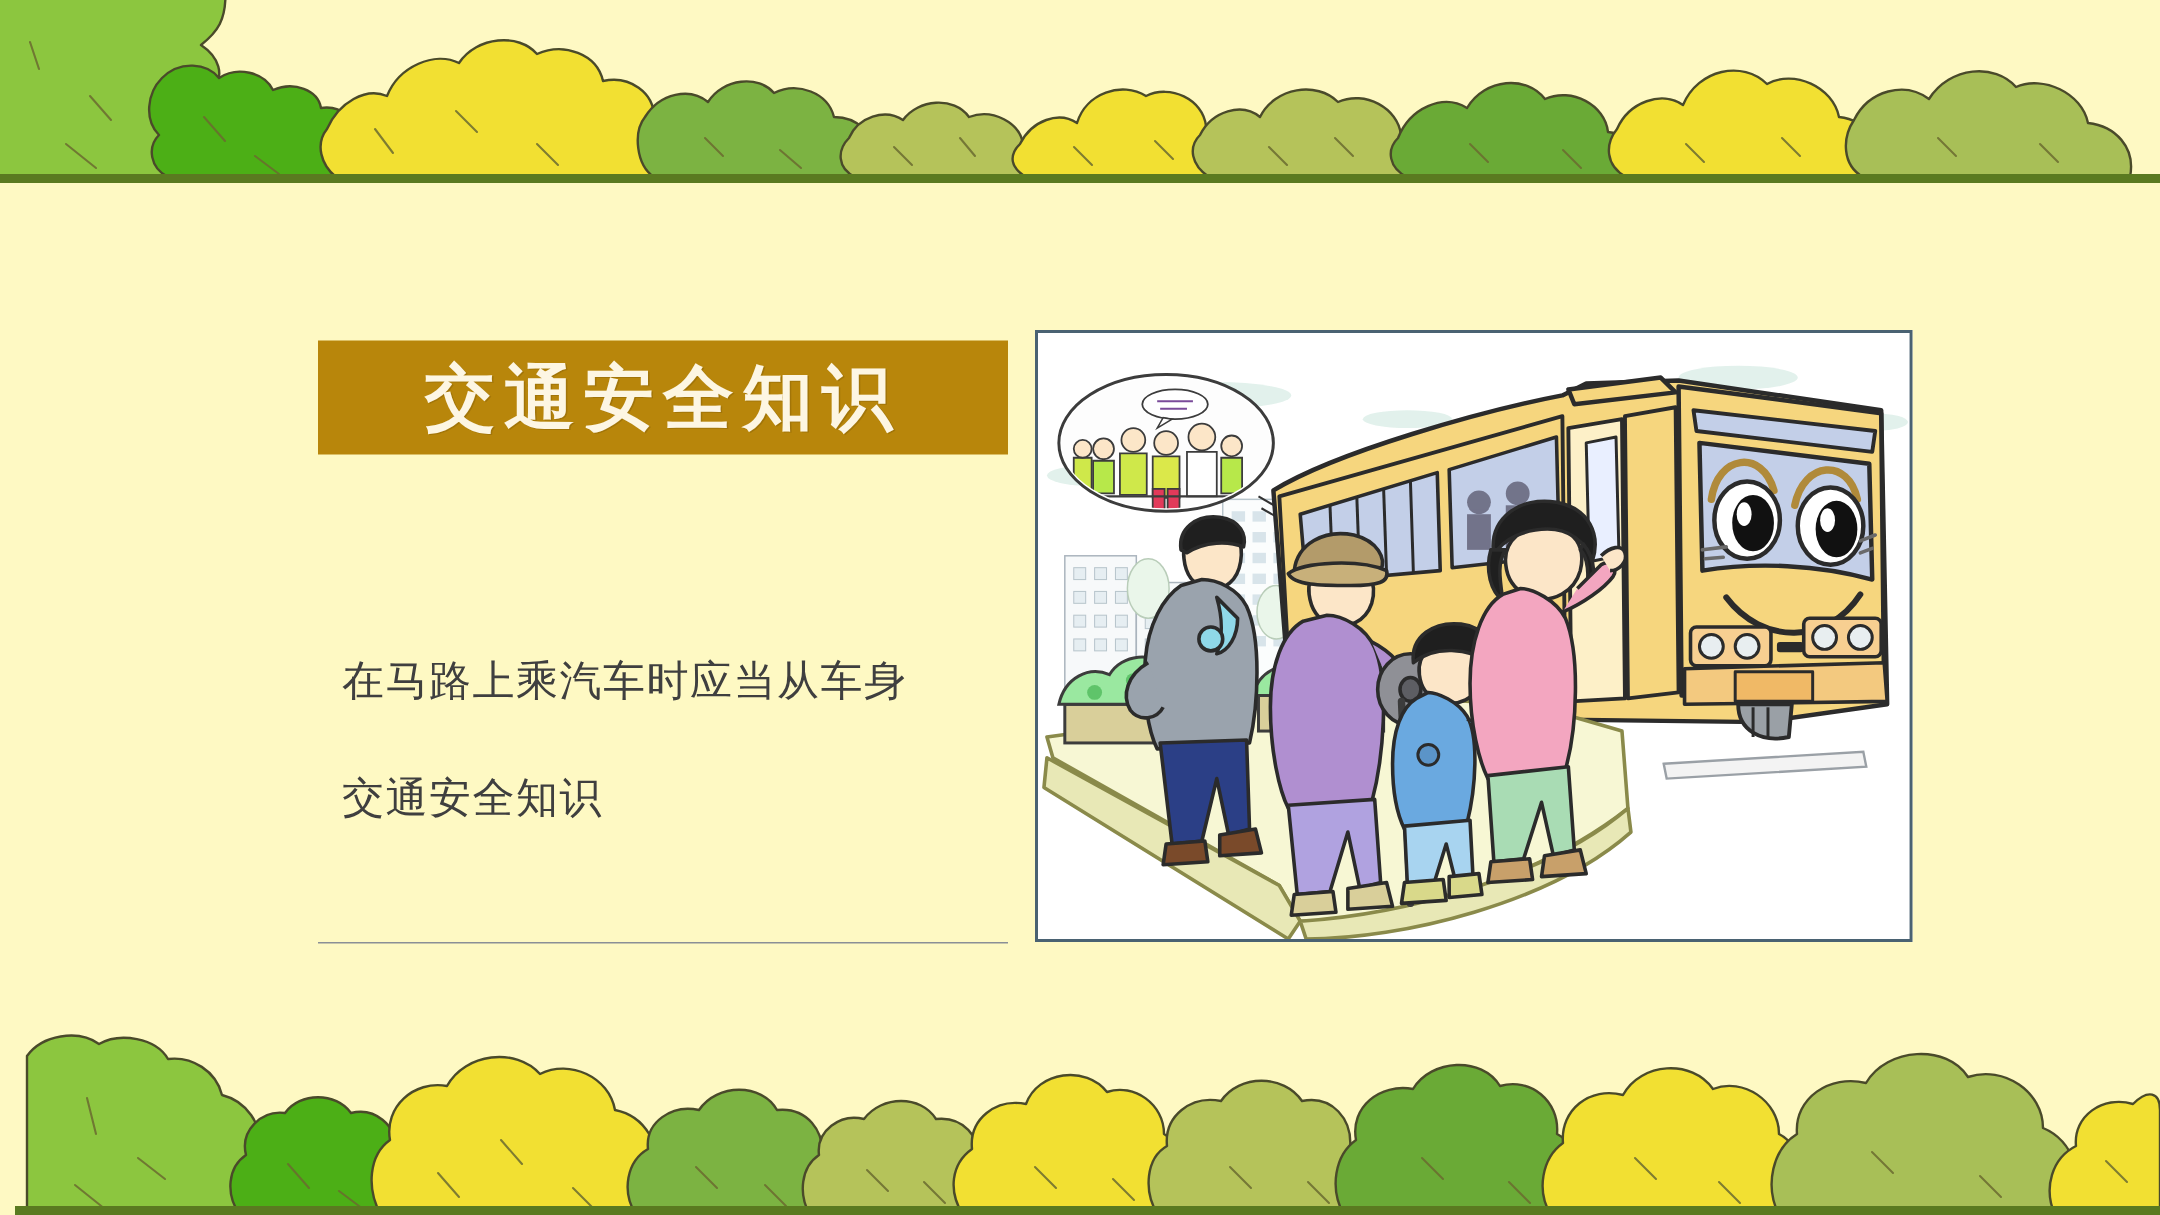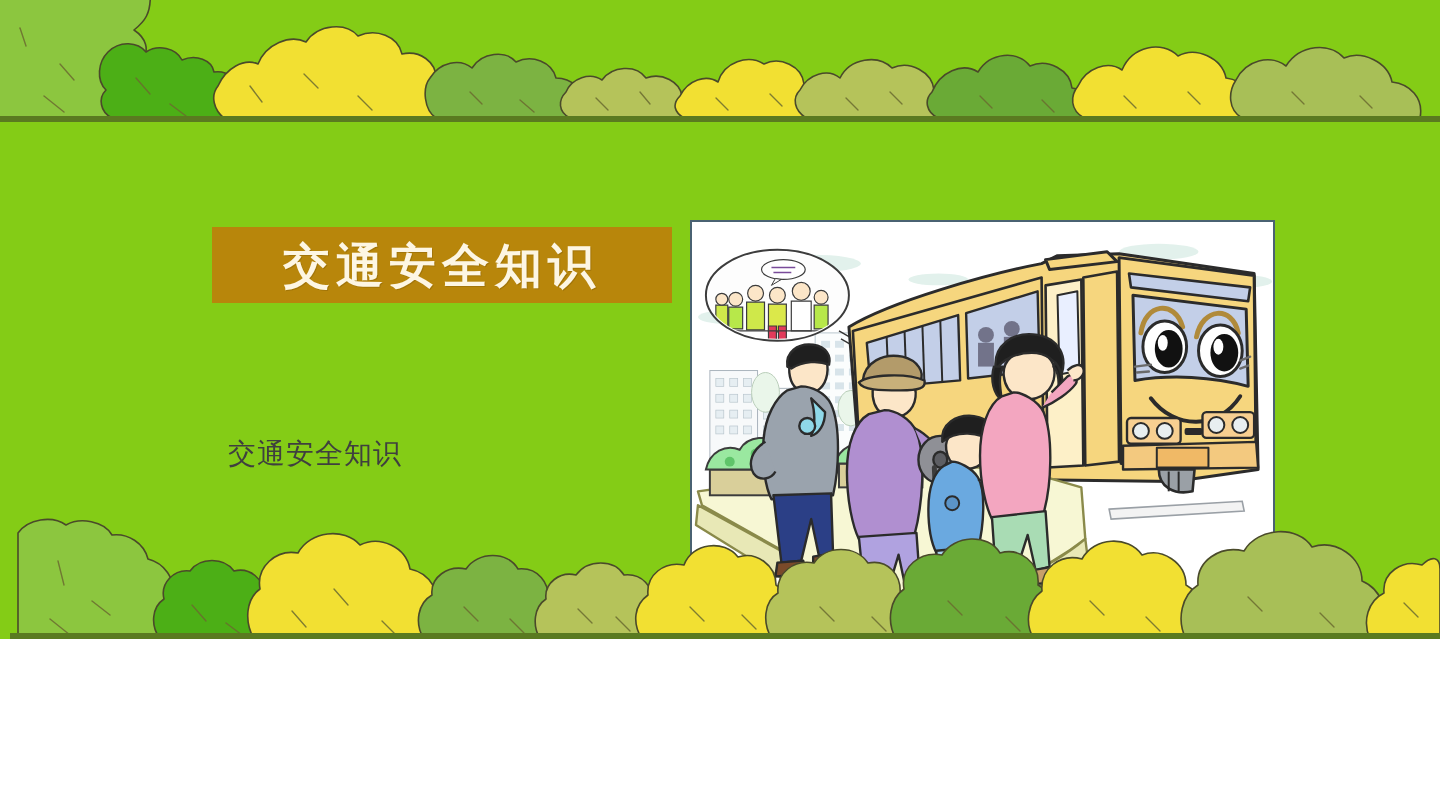--- a/index.html
+++ b/index.html
@@ -9,22 +9,22 @@
   }
   body {
     width: 1440px;
     height: 810px;
     overflow: hidden;
     font-family: "Liberation Sans", sans-serif;
   }
   .slide {
     position: relative;
     width: 1440px;
-    height: 639px;
-    background: #84cc16;
+    height: 810px;
+    background: #fef9c3;
     overflow: hidden;
   }
 
   
   .bush-band {
     position: absolute;
     left: 0;
     width: 1440px;
     pointer-events: none;
   }
@@ -147,20 +147,21 @@
       </g>
       <rect x="-10" y="116" width="1460" height="6" fill="#5a7a20"></rect>
     </svg>
   </div>
 
   <div class="title-box">
     <span class="title-text">交通安全知识</span>
   </div>
 
   <div class="body-text">
+    <div>在马路上乘汽车时应当从车身</div>
     <div>交通安全知识</div>
   </div>
   <div class="rule"></div>
 
   <div class="illus-frame">
     <svg viewBox="0 0 585 408" preserveAspectRatio="none">
       <rect x="0" y="0" width="585" height="408" fill="#ffffff"></rect>
 
       <g fill="#dff0ea" opacity="0.9">
         <ellipse cx="120" cy="42" rx="50" ry="9"></ellipse>

